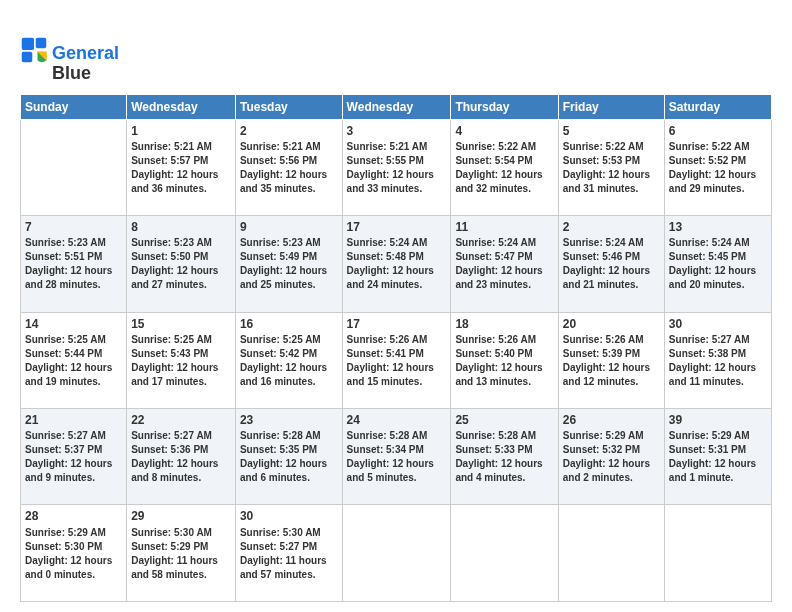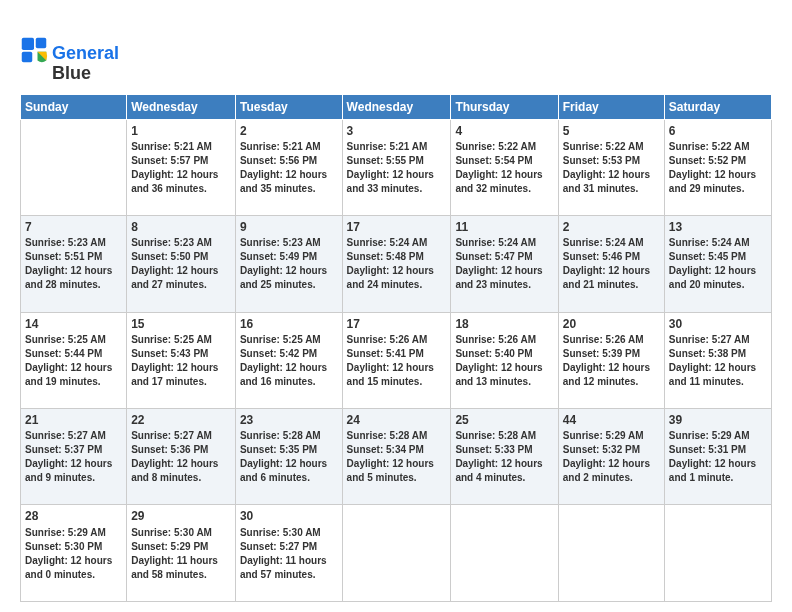--- a/index.html
+++ b/index.html
@@ -311,21 +311,21 @@
 and 5 minutes.</div>
           </td>
           <td class="row-shade">
             <span class="day-num">25</span>
             <div class="day-info" style="white-space: pre-line;">Sunrise: 5:28 AM
 Sunset: 5:33 PM
 Daylight: 12 hours
 and 4 minutes.</div>
           </td>
           <td class="row-shade">
-            <span class="day-num">44</span>
+            <span class="day-num">26</span>
             <div class="day-info" style="white-space: pre-line;">Sunrise: 5:29 AM
 Sunset: 5:32 PM
 Daylight: 12 hours
 and 2 minutes.</div>
           </td>
           <td class="row-shade">
             <span class="day-num">39</span>
             <div class="day-info" style="white-space: pre-line;">Sunrise: 5:29 AM
 Sunset: 5:31 PM
 Daylight: 12 hours

